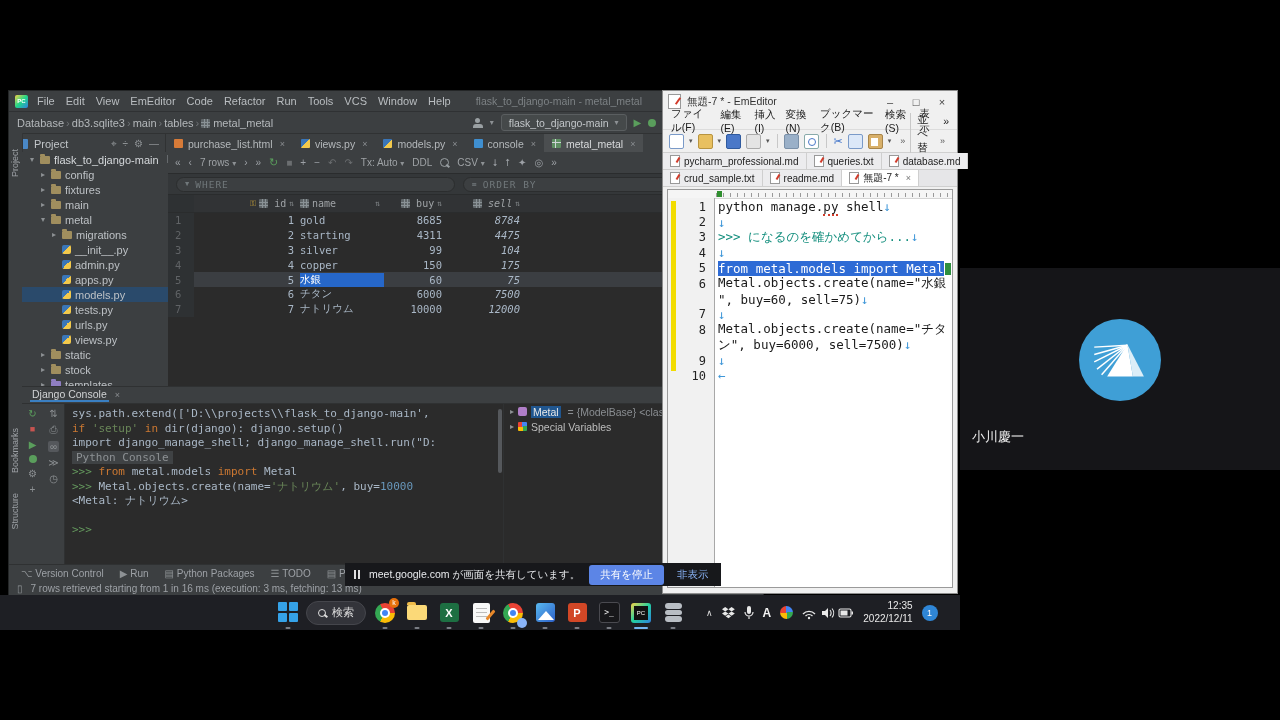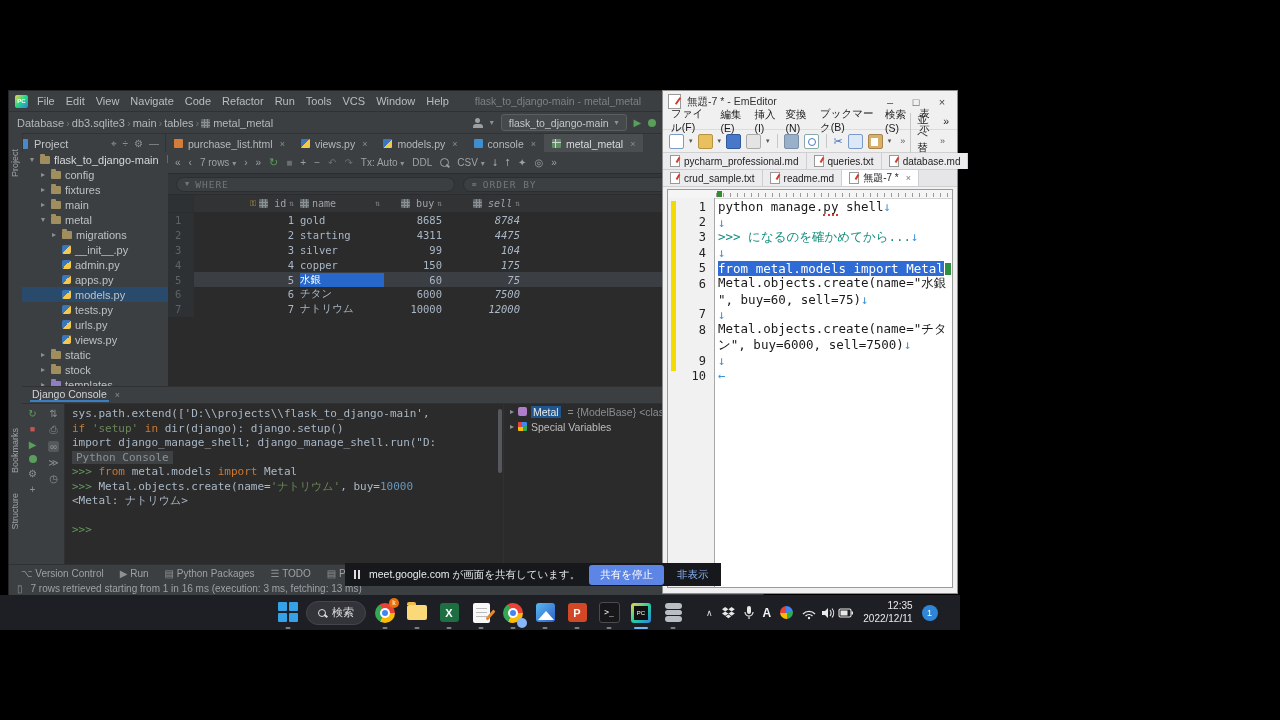--- a/index.html
+++ b/index.html
@@ -218,21 +218,21 @@
 
 <div id="stage">
 
   <div class="pc">
     <div class="pc-title">
       <div class="pc-logo">PC</div>
       <div class="pc-menus" id="pcMenus">
           <span>File</span>
           <span>Edit</span>
           <span>View</span>
-          <span>Navigate</span>
+          <span>EmEditor</span>
           <span>Code</span>
           <span>Refactor</span>
           <span>Run</span>
           <span>Tools</span>
           <span>VCS</span>
           <span>Window</span>
           <span>Help</span>
         </div>
       <div class="pc-title-text">flask_to_django-main - metal_metal</div>
       <span class="winbtn">–</span>
@@ -690,20 +690,36 @@
             <span class="em-line"><span class="r">↓</span></span>
           </div>
           <div class="em-row">
             <span class="em-n">10</span>
             <span class="em-line"><span class="r">←</span></span>
           </div>
         </div>
     </div>
   </div>
 
+  <div class="meet-tile">
+    <div class="avatar">
+      <svg width="56" height="46" viewBox="0 0 60 50">
+        <g stroke="#fff" stroke-width="1.6" fill="none">
+          <line x1="38" y1="9" x2="2" y2="11"></line>
+            <line x1="38" y1="9" x2="2" y2="19"></line>
+          <line x1="38" y1="9" x2="2" y2="27"></line>
+            <line x1="38" y1="9" x2="5" y2="35"></line>
+          <line x1="38" y1="9" x2="10" y2="41"></line>
+        </g>
+        <polygon points="38,8 16,43 44,43" fill="#ffffff"></polygon>
+        <polygon points="38,8 56,43 44,43" fill="#dceef8"></polygon>
+      </svg>
+    </div>
+    <div class="meet-name">小川慶一</div>
+  </div>
 
   <div class="meet-bar">
     <span class="pausebars">
         <span></span>
         <span></span>
       </span>
     <span class="mtxt">meet.google.com が画面を共有しています。</span>
     <span class="stopbtn">共有を停止</span>
     <span class="hidebtn">非表示</span>
   </div>

